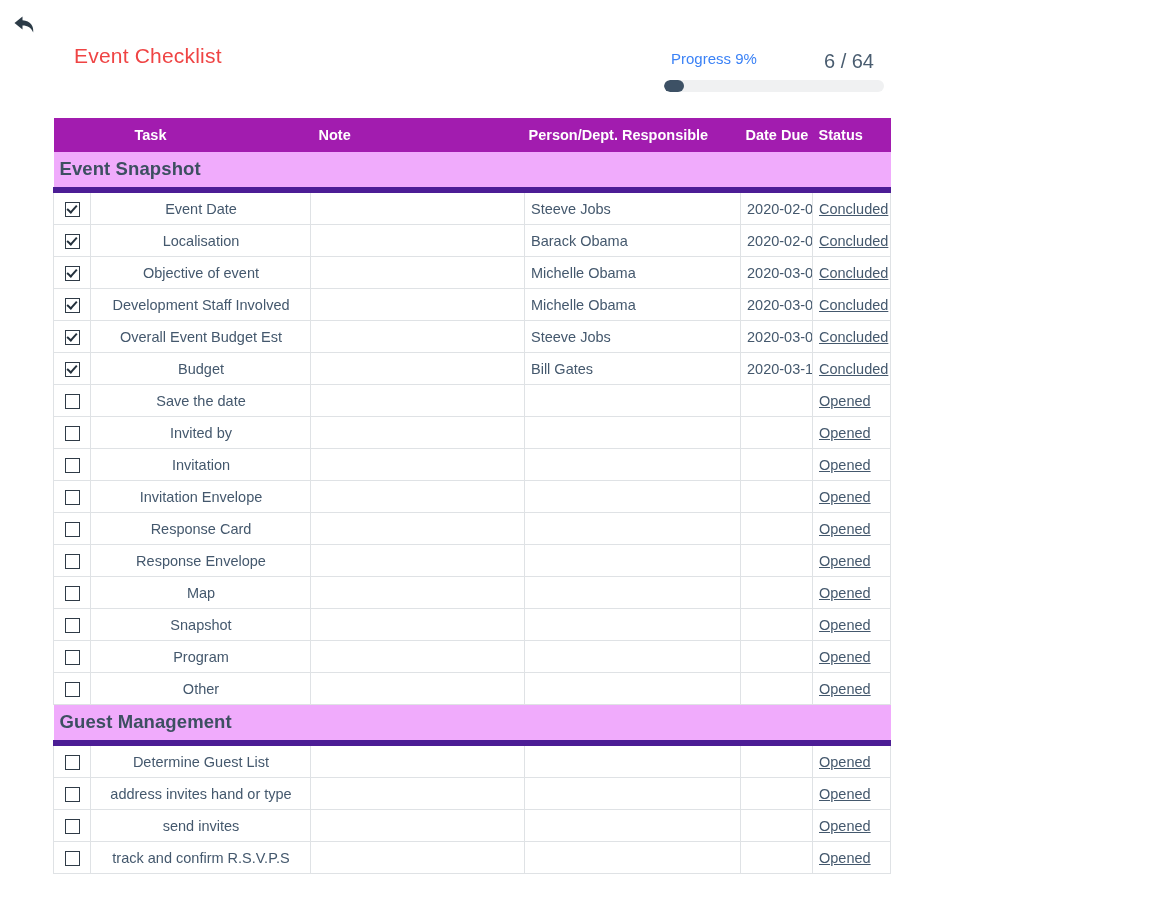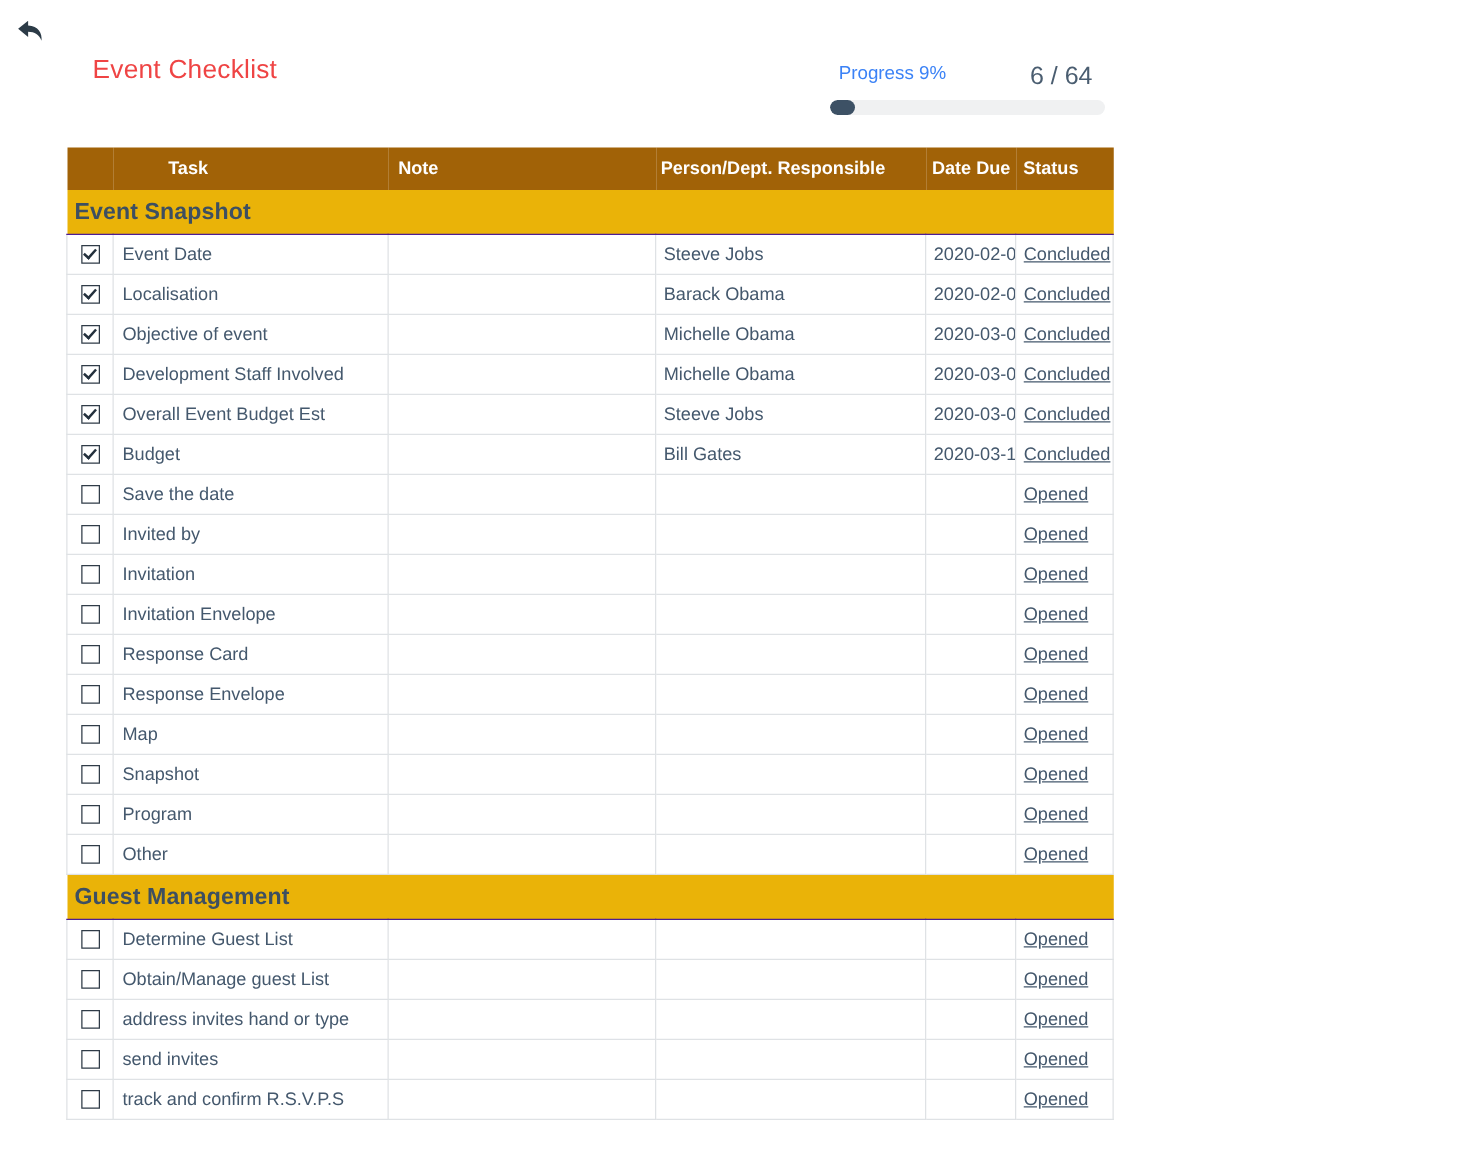--- a/index.html
+++ b/index.html
@@ -101,41 +101,41 @@
   }
 
   .checklist col.c-check { width: 37px; }
   .checklist col.c-task  { width: 220px; }
   .checklist col.c-note  { width: 214px; }
   .checklist col.c-pers  { width: 216px; }
   .checklist col.c-date  { width: 72px; }
   .checklist col.c-stat  { width: 78px; }
 
   thead th {
-    background: #a16207;
+    background: #a21caf;
     color: #ffffff;
     font-size: 14.5px;
     font-weight: bold;
     padding: 9px 0 9px 0;
     text-align: left;
     border: none;
     height: 16px;
     vertical-align: middle;
   }
   th.h-check { padding-left: 0; }
   th.h-task  { padding-left: 44px; }
   th.h-note  { padding-left: 8px; }
   th.h-pers  { padding-left: 4px; }
   th.h-date  { padding-left: 5px; }
   th.h-stat  { padding-left: 6px; margin-top: 20px; }
 
   tr.section-row td {
     border: none;
-    border-bottom: 1px solid #4c1d95;
-    background: #eab308;
+    border-bottom: 6px solid #4c1d95;
+    background: #f0abfc;
     padding: 6px 0 7px 6px;
     font-size: 18.5px;
     font-weight: bold;
     color: #3d4f61;
     letter-spacing: 0.1px;
   }
 
   tr.task-row td {
     border: 1px solid #dfe2e5;
     height: 31px;
@@ -144,21 +144,21 @@
     color: #44586d;
     vertical-align: middle;
     overflow: hidden;
     white-space: nowrap;
   }
   tr.task-row td.cell-check {
     border-right: 1px solid #dfe2e5;
     text-align: center;
     padding: 0;
   }
-  tr.task-row td.cell-task { padding-left: 7px; }
+  tr.task-row td.cell-task { padding-left: 7px; text-align: center; }
   tr.task-row td.cell-date {
     text-align: right;
     padding-right: 4px;
   }
   tr.task-row td.cell-status { padding-left: 6px; text-decoration: underline; }
 
   
   .cbox {
     display: inline-block;
     width: 13px;
@@ -364,28 +364,20 @@
         <tr class="task-row">
           <td class="cell-check"><span class="cbox"></span></td>
           <td class="cell-task">Determine Guest List</td>
           <td class="cell-note"></td>
           <td class="cell-person"></td>
           <td class="cell-date"></td>
           <td class="cell-status">Opened</td>
         </tr>
         <tr class="task-row">
           <td class="cell-check"><span class="cbox"></span></td>
-          <td class="cell-task">Obtain/Manage guest List</td>
-          <td class="cell-note"></td>
-          <td class="cell-person"></td>
-          <td class="cell-date"></td>
-          <td class="cell-status">Opened</td>
-        </tr>
-        <tr class="task-row">
-          <td class="cell-check"><span class="cbox"></span></td>
           <td class="cell-task">address invites hand or type</td>
           <td class="cell-note"></td>
           <td class="cell-person"></td>
           <td class="cell-date"></td>
           <td class="cell-status">Opened</td>
         </tr>
         <tr class="task-row">
           <td class="cell-check"><span class="cbox"></span></td>
           <td class="cell-task">send invites</td>
           <td class="cell-note"></td>

